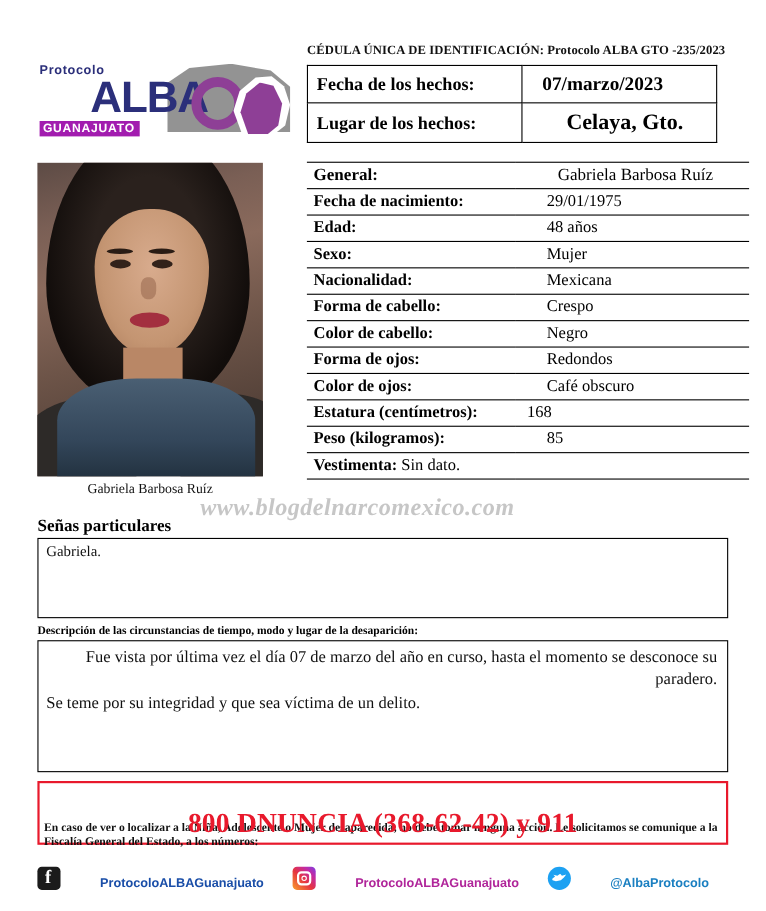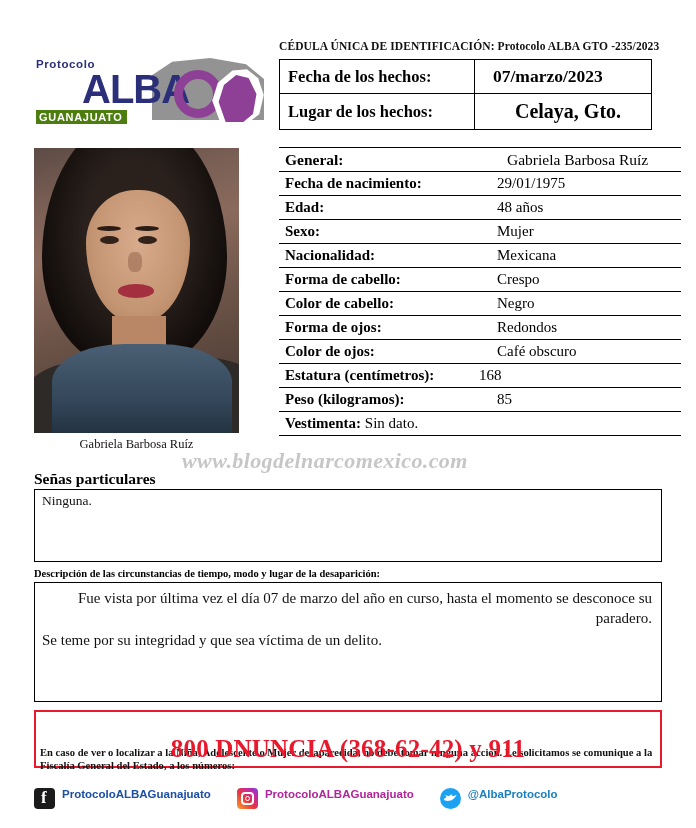--- a/index.html
+++ b/index.html
@@ -76,21 +76,21 @@
     margin-left: 48px;
   }
   .logo-guanajuato {
     position: absolute;
     left: 2px;
     top: 52px;
     font-family: "Liberation Sans", sans-serif;
     font-size: 11px;
     font-weight: bold;
     color: #ffffff;
-    background: #4d7c0f;
+    background: #a21caf;
     padding: 1px 4px 1px 3px;
     letter-spacing: 0.7px;
   }
   .logo-ring {
     position: absolute;
     left: 140px;
     top: 12px;
     width: 48px;
     height: 48px;
     border-radius: 50%;
@@ -382,22 +382,23 @@
     position: absolute;
     left: 34px;
     top: 785px;
     width: 628px;
     height: 26px;
     display: flex;
     align-items: center;
   }
   .social-item {
     display: flex;
-    align-items: flex-start;
+    align-items: flex-end;
     margin-right: 26px;
+    gap: 29px;
   }
   .social-item .txt {
     font-family: "Liberation Sans", sans-serif;
     font-size: 11.5px;
     font-weight: bold;
     margin-left: 7px;
   }
   .ic {
     width: 21px;
     height: 21px;
@@ -548,21 +549,21 @@
         <span class="val">Sin dato.</span>
       </td>
     </tr>
   </tbody>
     </table>
 
   <div class="watermark">www.blogdelnarcomexico.com</div>
 
   <div class="senas-title">Señas particulares</div>
   <div class="senas-box"></div>
-  <div class="senas-text">Ninguna.</div>
+  <div class="senas-text">Gabriela.</div>
 
   <div class="desc-label">Descripción de las circunstancias de tiempo, modo y lugar de la desaparición:</div>
   <div class="desc-box"></div>
   <div class="desc-p1">Fue vista por última vez el día 07 de marzo del año en curso, hasta el momento se desconoce su paradero.</div>
   <div class="desc-p2">Se teme por su integridad y que sea víctima de un delito.</div>
 
   <div class="alert-box"></div>
   <div class="alert-text">En caso de ver o localizar a la Niña, Adolescente o Mujer desaparecida, no debe tomar ninguna acción.  Le solicitamos se comunique a la Fiscalía General del Estado, a los números:</div>
   <div class="alert-phone">800 DNUNCIA (368-62-42) y 911</div>
 

